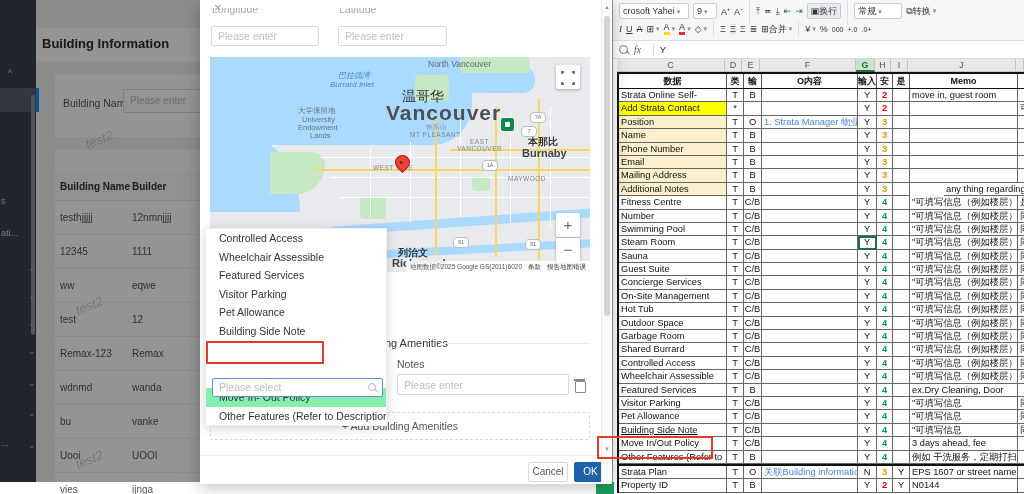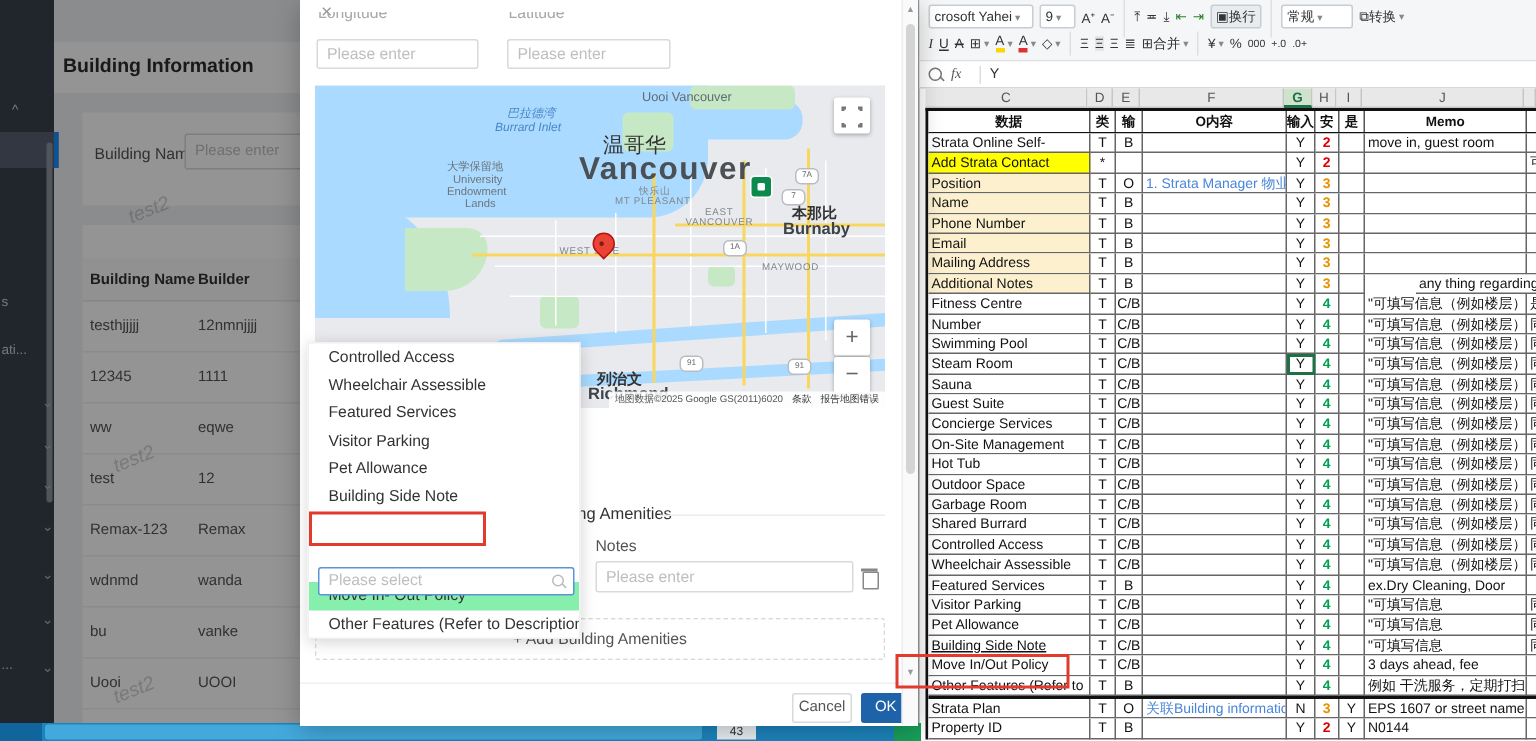--- a/index.html
+++ b/index.html
@@ -183,25 +183,20 @@
           <div class="sb-chev" style="top: 318px;">⌄</div>
           <div class="sb-chev" style="top: 346px;">⌄</div>
           <div class="sb-chev" style="top: 378px;">⌄</div>
           <div class="sb-chev" style="top: 408px;">⌄</div>
           <div class="sb-chev" style="top: 440px;">⌄</div>
         </div>
     </div>
   </div>
   <div id="overlay"></div>
 
-  <div id="hbar">
-    <div id="hbar-dark"></div>
-    <div id="hbar-thumb"></div>
-    <div id="hbar-num">43</div>
-  </div>
   <div id="greenstrip"></div>
 
   <div id="modal">
     <div id="mclose">×</div>
     <div class="cliplab" style="left:12px;top:8px;width:95px;">
         <span>Longitude</span>
       </div>
     <div class="cliplab" style="left:139px;top:8px;width:70px;">
         <span>Latitude</span>
       </div>
@@ -226,21 +221,21 @@
       <div class="streetv" style="left:200px;top:85px;height:80px;"></div>
       <div class="streetv" style="left:250px;top:60px;height:100px;"></div>
       <div class="streetv" style="left:300px;top:55px;height:110px;"></div>
       <div class="streetv" style="left:340px;top:50px;height:120px;"></div>
       <div class="roadh" style="left:105px;top:112px;width:275px;"></div>
       <div class="roadh" style="left:240px;top:92px;width:140px;"></div>
       <div class="roadv" style="left:225px;top:58px;height:140px;"></div>
       <div class="roadv" style="left:285px;top:50px;height:150px;"></div>
       <div class="roadv" style="left:328px;top:42px;height:160px;"></div>
       <div id="maplabels">
-          <div class="maplbl g9" style="left: 218px; top: 2px;">Uooi Vancouver</div>
+          <div class="maplbl g9" style="left: 218px; top: 2px;">North Vancouver</div>
           <div class="maplbl wb" style="left: 128px; top: 13px;">巴拉德湾</div>
           <div class="maplbl wb" style="left: 120px; top: 23px;">Burrard Inlet</div>
           <div class="maplbl city-zh" style="left: 192px; top: 31px;">温哥华</div>
           <div class="maplbl city-en" style="left: 176px; top: 44px;">Vancouver</div>
           <div class="maplbl g8" style="left: 88px; top: 49px;">大学保留地</div>
           <div class="maplbl g8" style="left: 92px; top: 58px;">University</div>
           <div class="maplbl g8" style="left: 88px; top: 66px;">Endowment</div>
           <div class="maplbl g8" style="left: 100px; top: 74px;">Lands</div>
           <div class="maplbl g7" style="left: 216px; top: 66px;">快乐山</div>
           <div class="maplbl g7" style="left: 200px; top: 74px;">MT PLEASANT</div>

